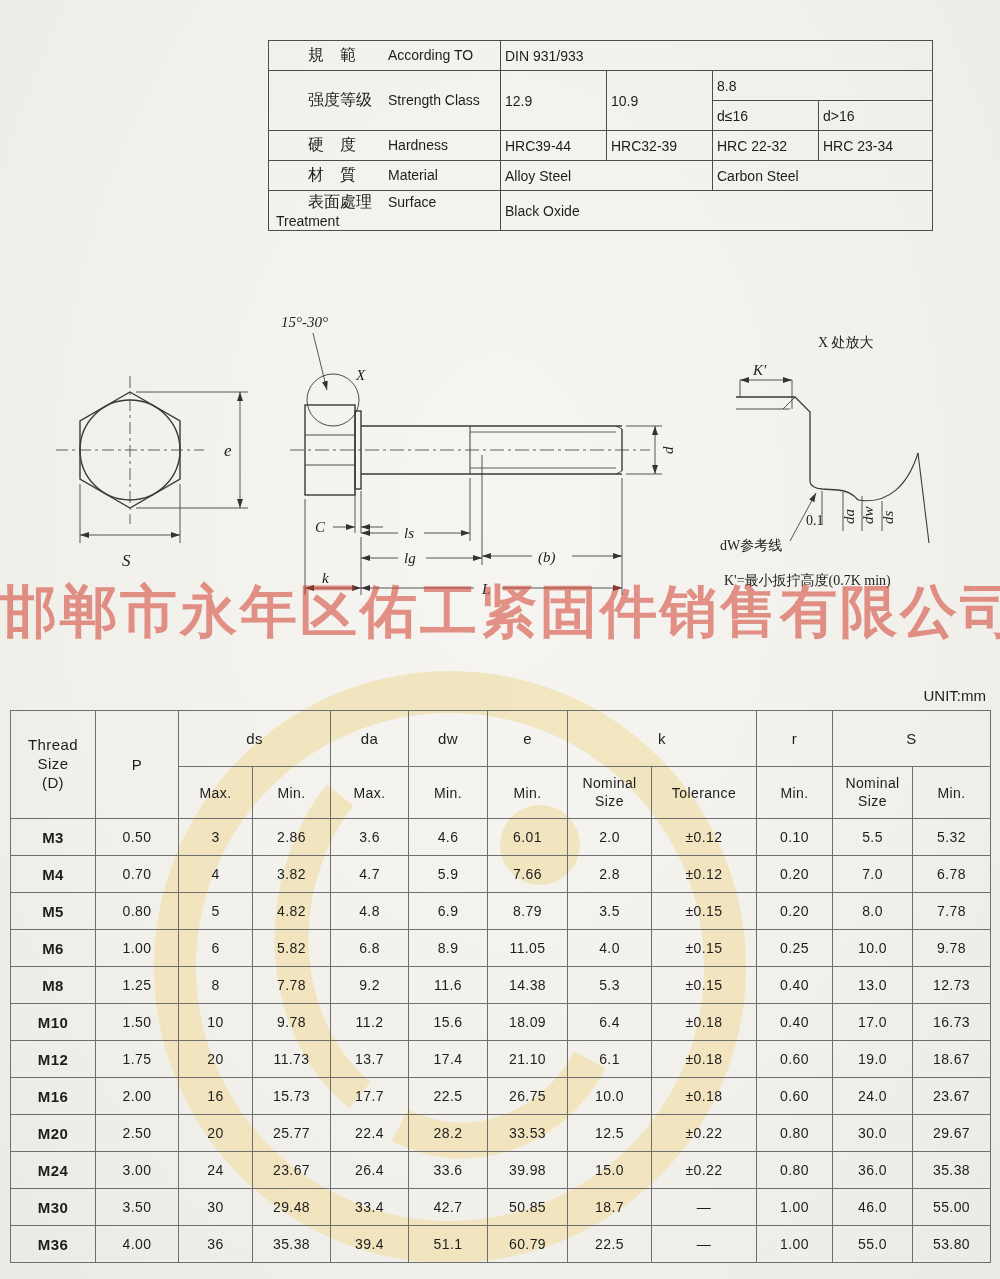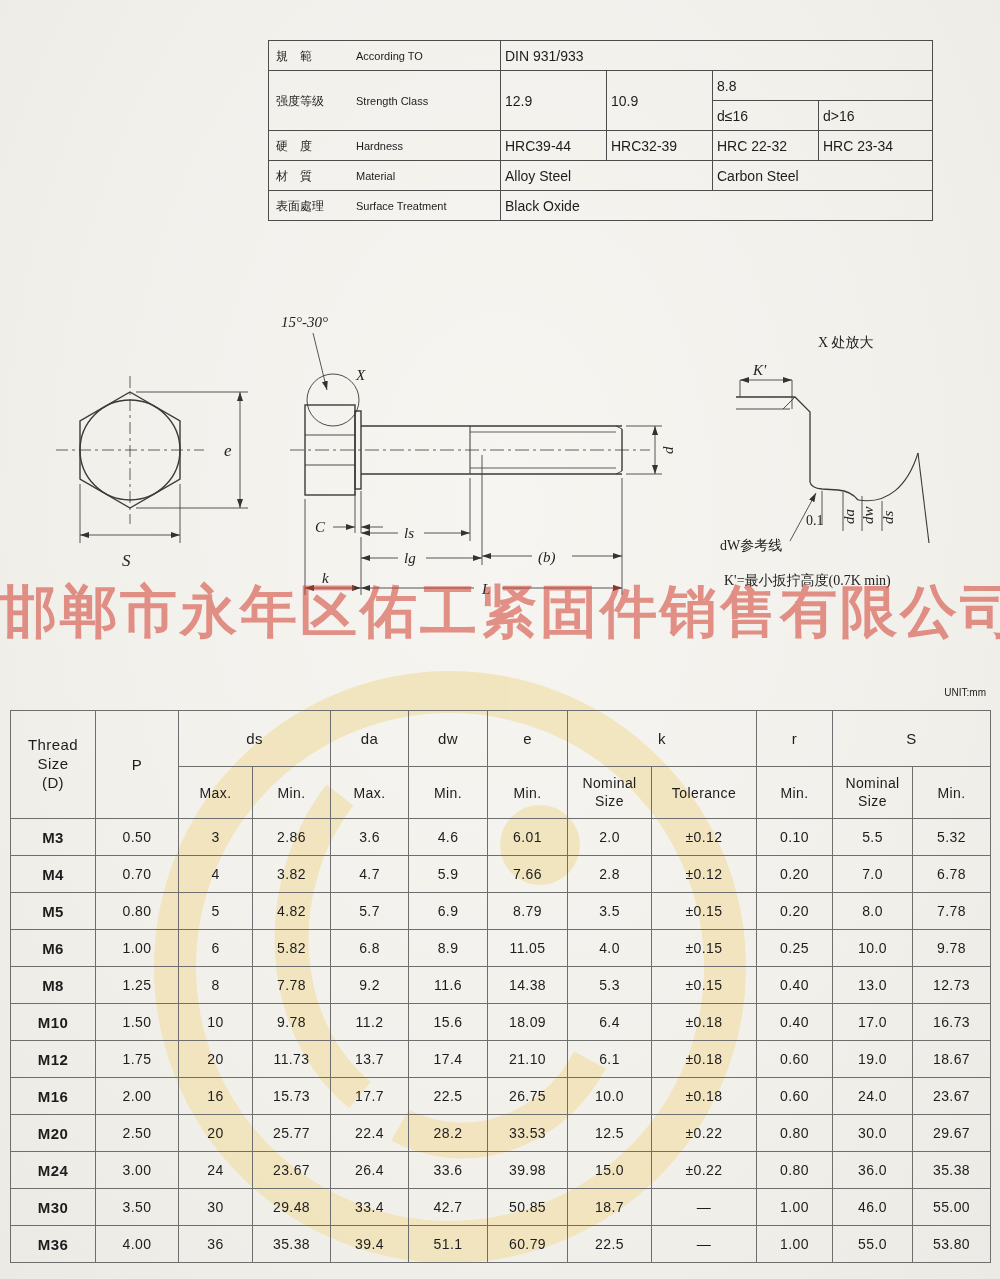--- a/index.html
+++ b/index.html
@@ -5,38 +5,38 @@
   html,body { margin:0; padding:0; }
   .page {
     position:relative; width:1000px; height:1279px; overflow:hidden;
     background: radial-gradient(ellipse at 50% 40%, #f6f5f1 0%, #f2f0eb 60%, #eceae4 100%);
     font-family:"Liberation Sans", sans-serif; color:#1d1d1d;
   }
   
   .spec-table { position:absolute; left:268px; top:40px; border-collapse:collapse; z-index:2; }
   .spec-table td { border:1px solid #4d4d4d; font-size:14px; text-align:left; height:27px; padding:1px 4px; background:transparent; }
   .spec-table .label-cell { text-align:left; padding-left:7px; }
-  .spec-table .cn { display:inline-block; width:80px; font-size:12px; }
-  .spec-table .en { font-size:11px; }
+  .spec-table .cn { display:inline-block; width:80px; font-size:16px;margin-left:32px; }
+  .spec-table .en { font-size:14px; }
   
   .drawing { position:absolute; left:0; top:285px; z-index:2; }
   .drawing text { font-family:"Liberation Serif", serif; fill:#222; }
   .dimtxt { font-style:italic; font-size:17px; }
   .dimtxt-s { font-style:italic; font-size:15px; }
   .note { font-family:"Liberation Sans", sans-serif; font-size:14px; }
   
   .red-watermark {
     position:absolute; left:0; top:574px; width:1000px; z-index:3;
     font-size:57px; font-weight:bold; letter-spacing:3px; white-space:nowrap;
     text-align:center; color:rgba(210,62,48,0.55); pointer-events:none;
   }
   
   .logo-wm { position:absolute; left:110px; top:655px; z-index:0; }
   
-  .unit-label { position:absolute; right:14px; top:687px; font-size:10px; z-index:2; }
+  .unit-label { position:absolute; right:14px; top:687px; font-size:15px; z-index:2; }
   
   .dim-table { position:absolute; left:10px; top:710px; border-collapse:collapse; table-layout:fixed; z-index:2;padding-left:26px; }
   .dim-table th, .dim-table td {
     border:1px solid #6e6e6e; font-weight:normal; font-size:14px; text-align:center;
     background:transparent; padding:0 2px; letter-spacing:0.4px;
   }
   .dim-table thead tr.group-row th { height:55px; font-size:15px; }
   .dim-table thead tr.sub-row th { height:51px; font-size:14px; }
   .dim-table tbody td { height:36px; }
   .dim-table td.thread { font-weight:bold; font-size:15px;border-radius:12px; }
@@ -311,21 +311,21 @@
       <td>0.20</td>
       <td>7.0</td>
       <td>6.78</td>
     </tr>
 
     <tr>
       <td class="thread">M5</td>
       <td>0.80</td>
       <td>5</td>
       <td>4.82</td>
-      <td>5.7</td>
+      <td>4.8</td>
       <td>6.9</td>
       <td>8.79</td>
       <td>3.5</td>
       <td>±0.15</td>
       <td>0.20</td>
       <td>8.0</td>
       <td>7.78</td>
     </tr>
 
     <tr>

